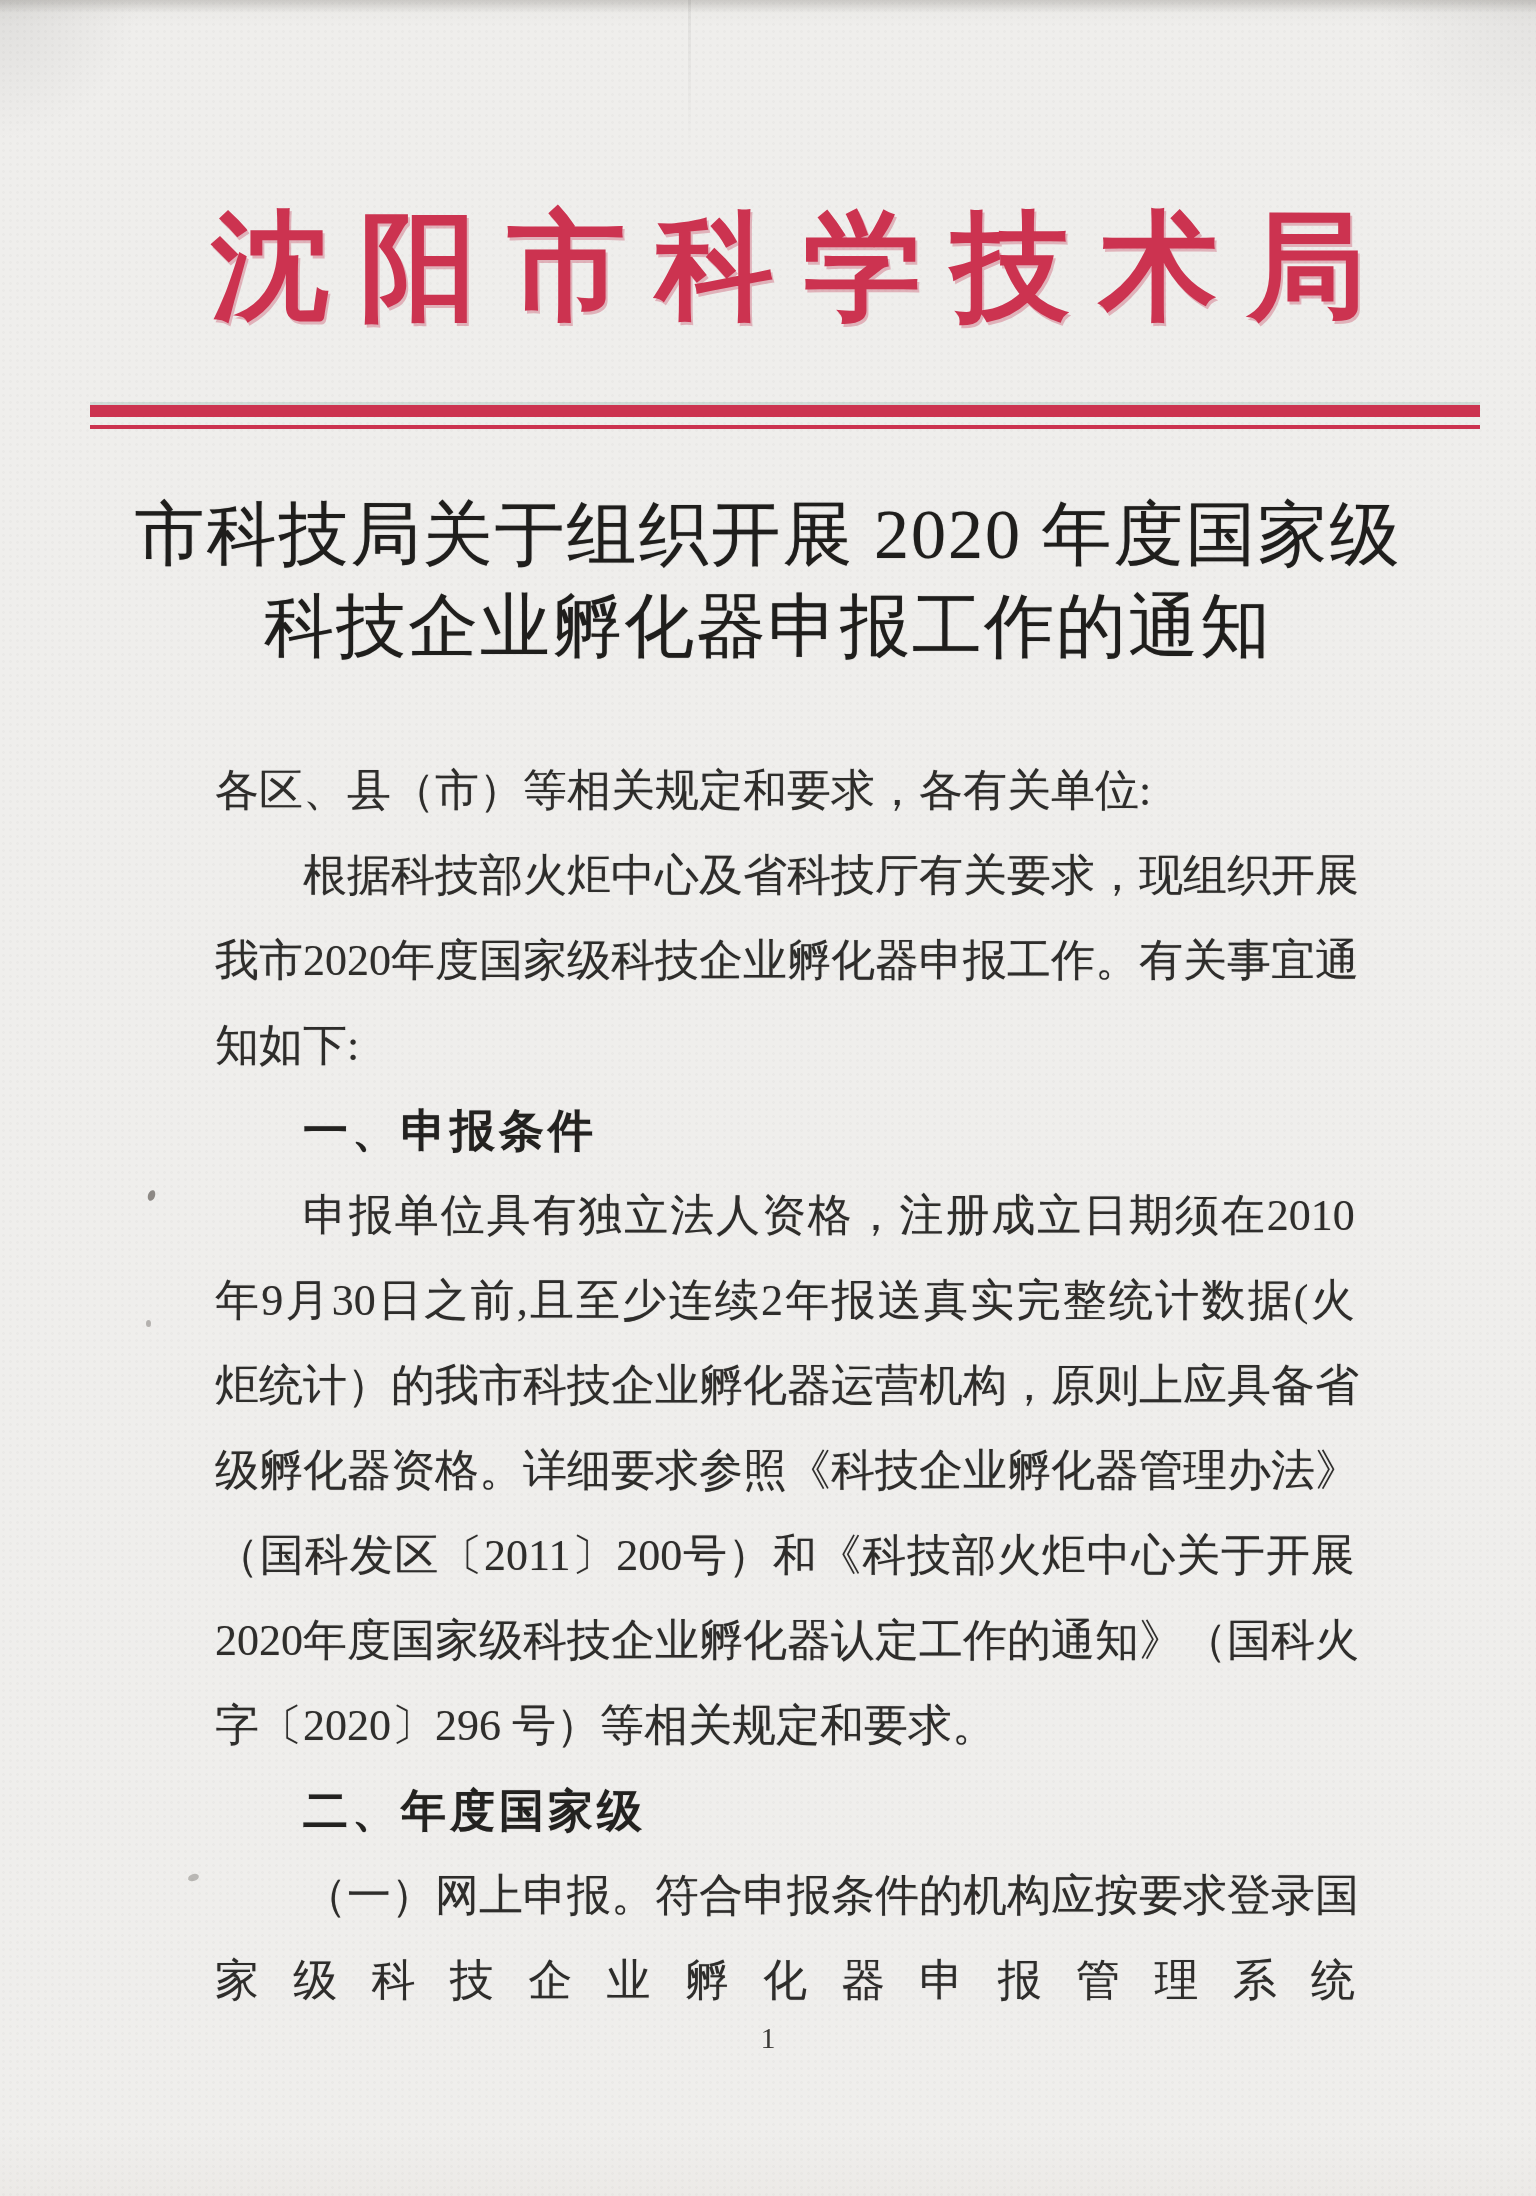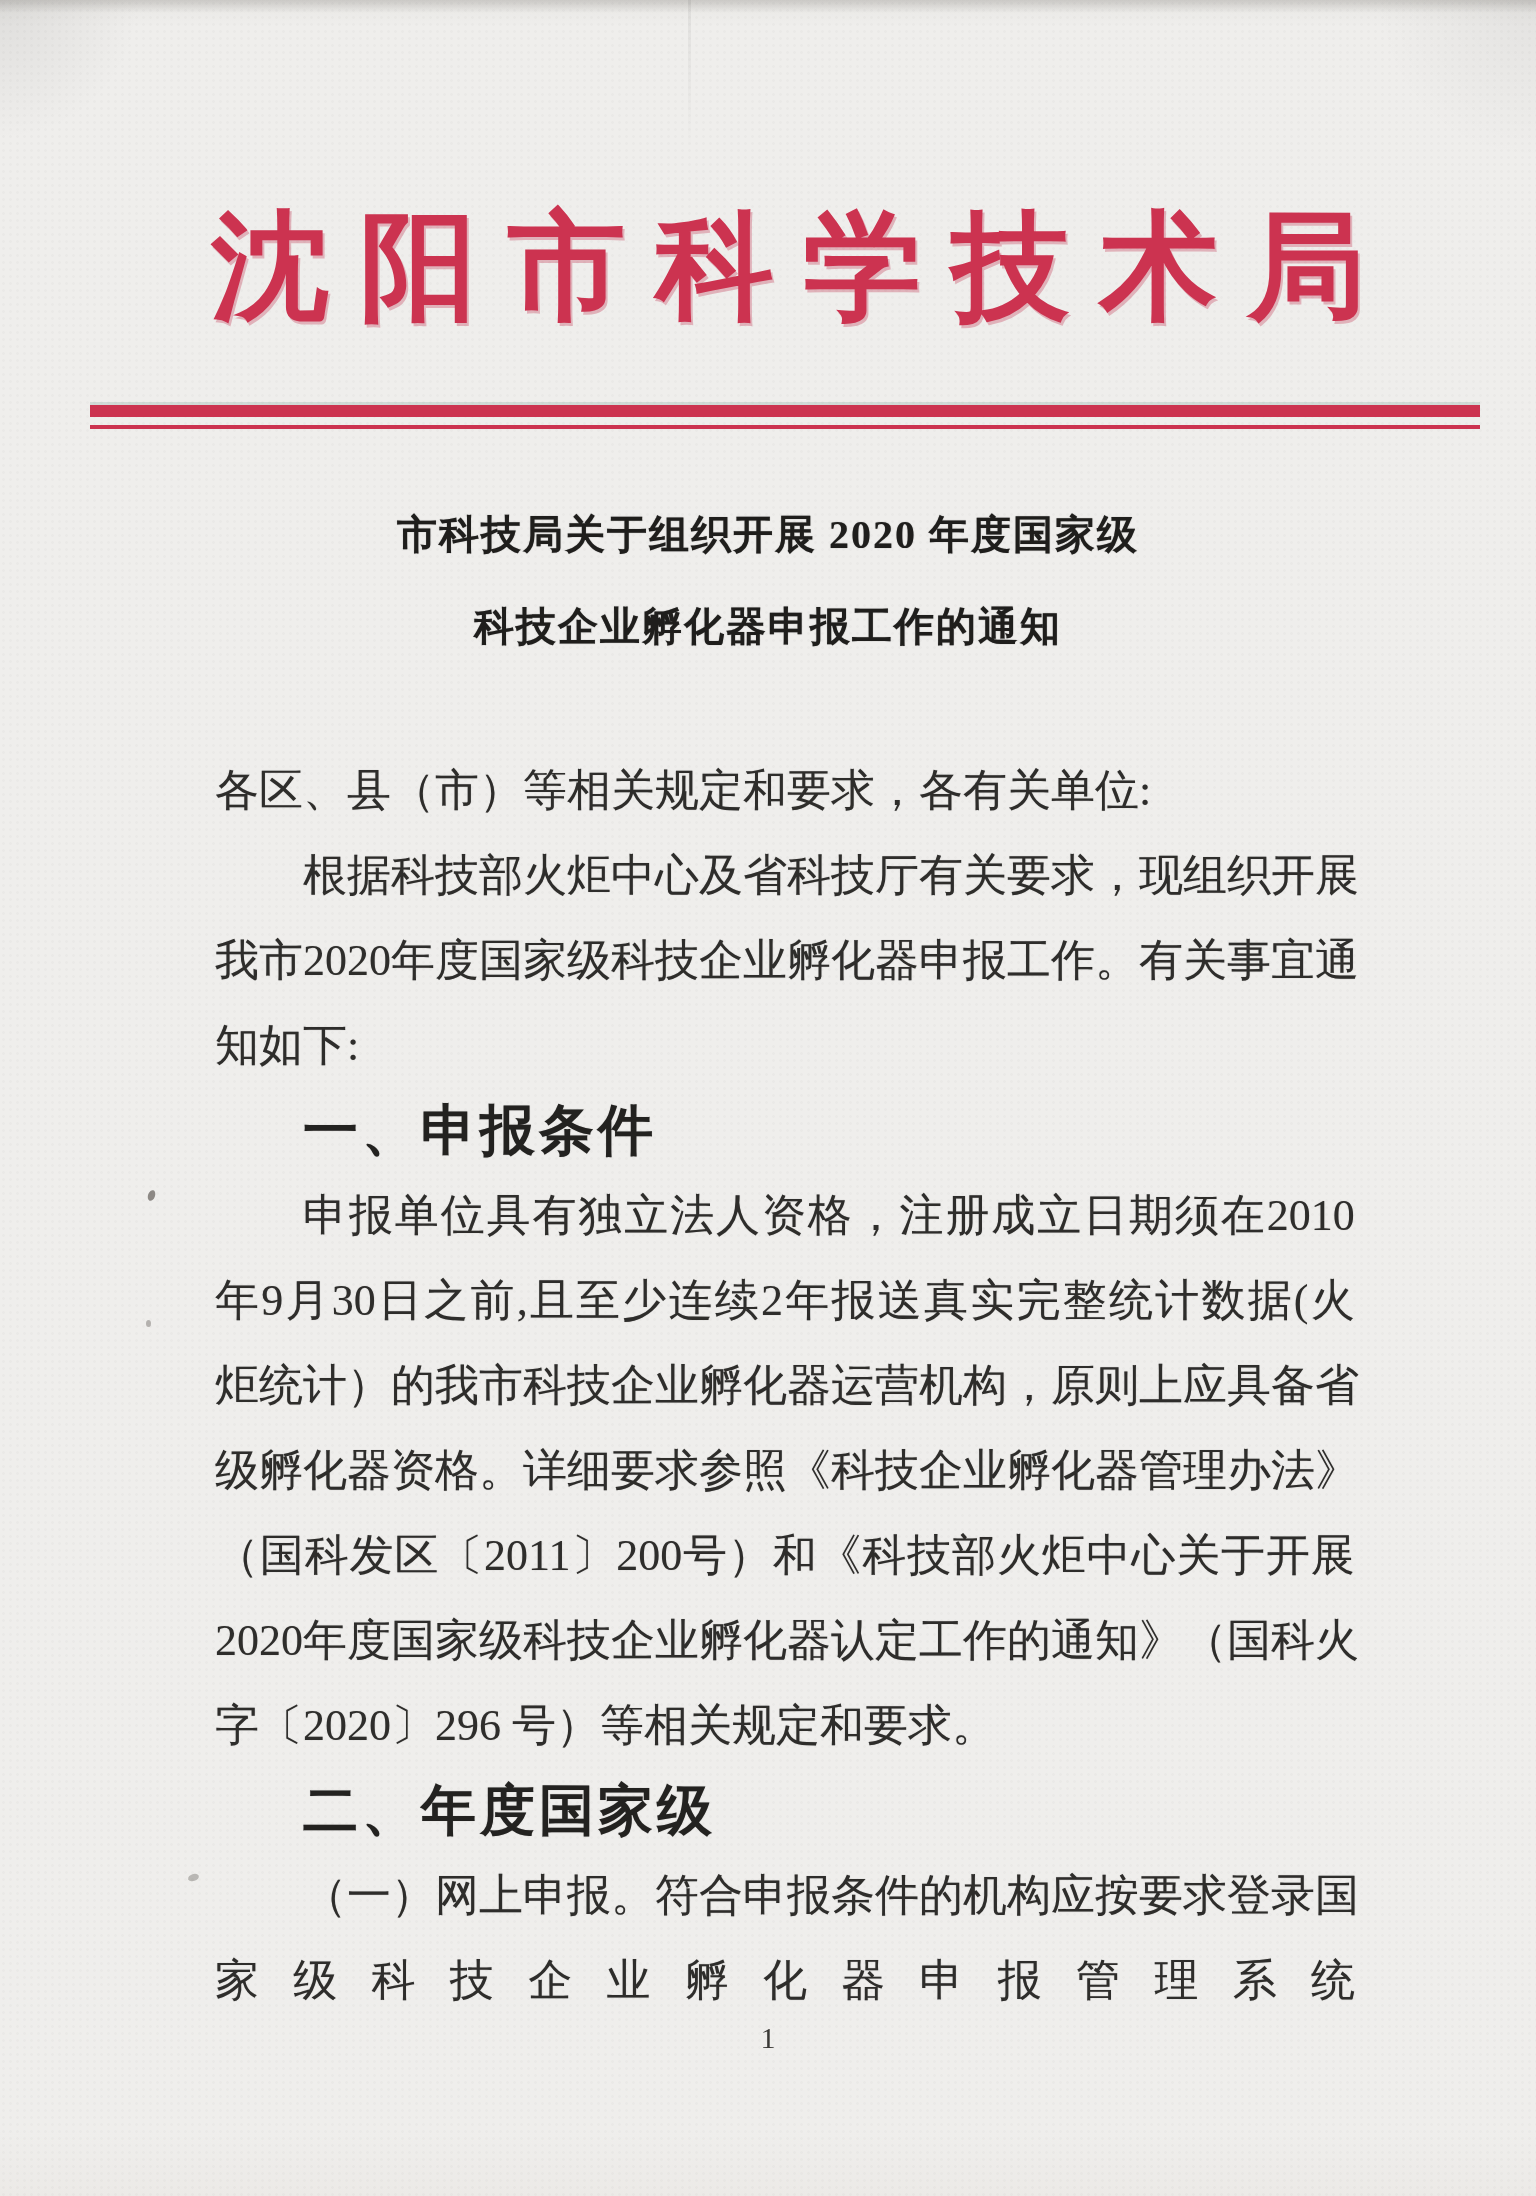--- a/index.html
+++ b/index.html
@@ -42,22 +42,22 @@
     padding-left: 41px;
   }
   .rule { position: absolute; left: 90px; width: 1390px; background: var(--accent); }
   .rule-thick { top: 405px; height: 12px; box-shadow: 0 -3px 0 rgba(120,160,150,0.25); }
   .rule-thin  { top: 425px; height: 4px; }
   
   .doc-title {
     position: absolute; top: 489px; left: 0; width: 100%;
     text-align: center;
     font-family: "Liberation Serif", serif;
-    font-weight: 700;
-    font-size: 40px;
+    font-weight: 400;
+    font-size: 70px;
     line-height: 92px;
     letter-spacing: 2px;
     color: #1f1e1c;
     text-shadow: 0 0 1px rgba(0,0,0,0.45);
   }
   
   .body-text {
     position: absolute; left: 215px; top: 748px; width: 1140px;
     font-size: 44px;
     color: var(--ink);
@@ -73,21 +73,21 @@
   .line.justify {
     display: flex;
     justify-content: space-between;
     align-items: baseline;
     white-space: normal;
   }
   .line.indent { padding-left: 88px; }
   .line.heading {
     font-family: "Liberation Sans", sans-serif;
     font-weight: 700;
-    font-size: 55px;
+    font-size: 45px;
     letter-spacing: 4px;
     color: #232220;
   }
   
   .page-number {
     position: absolute; top: 2018px; left: 0; width: 100%;
     text-align: center;
     font-size: 30px;
     line-height: 40px;
     color: #3a3936;

